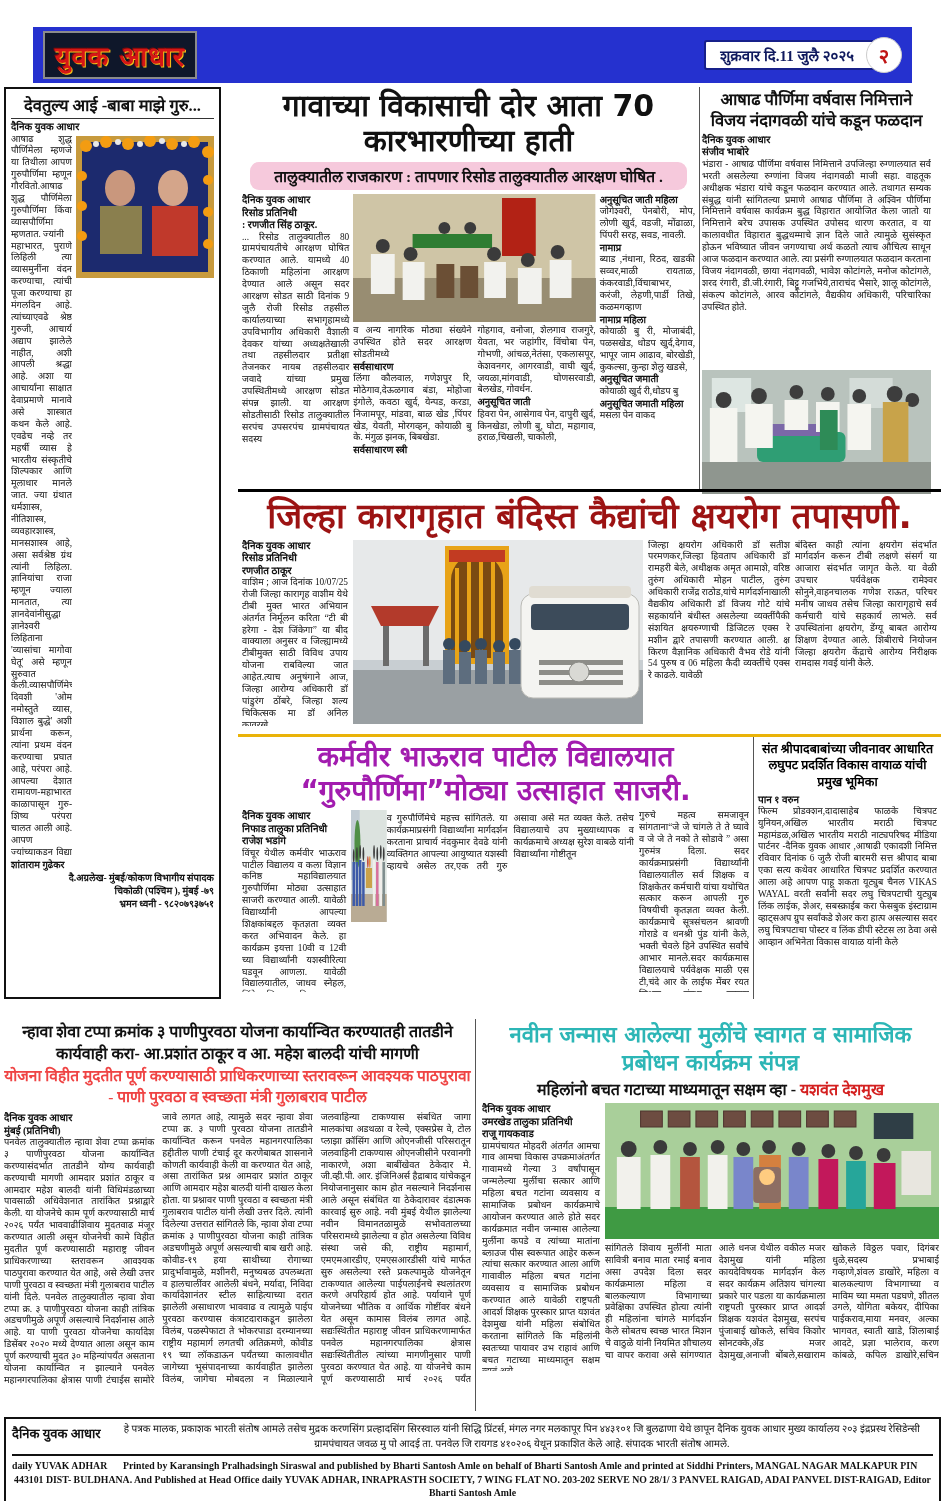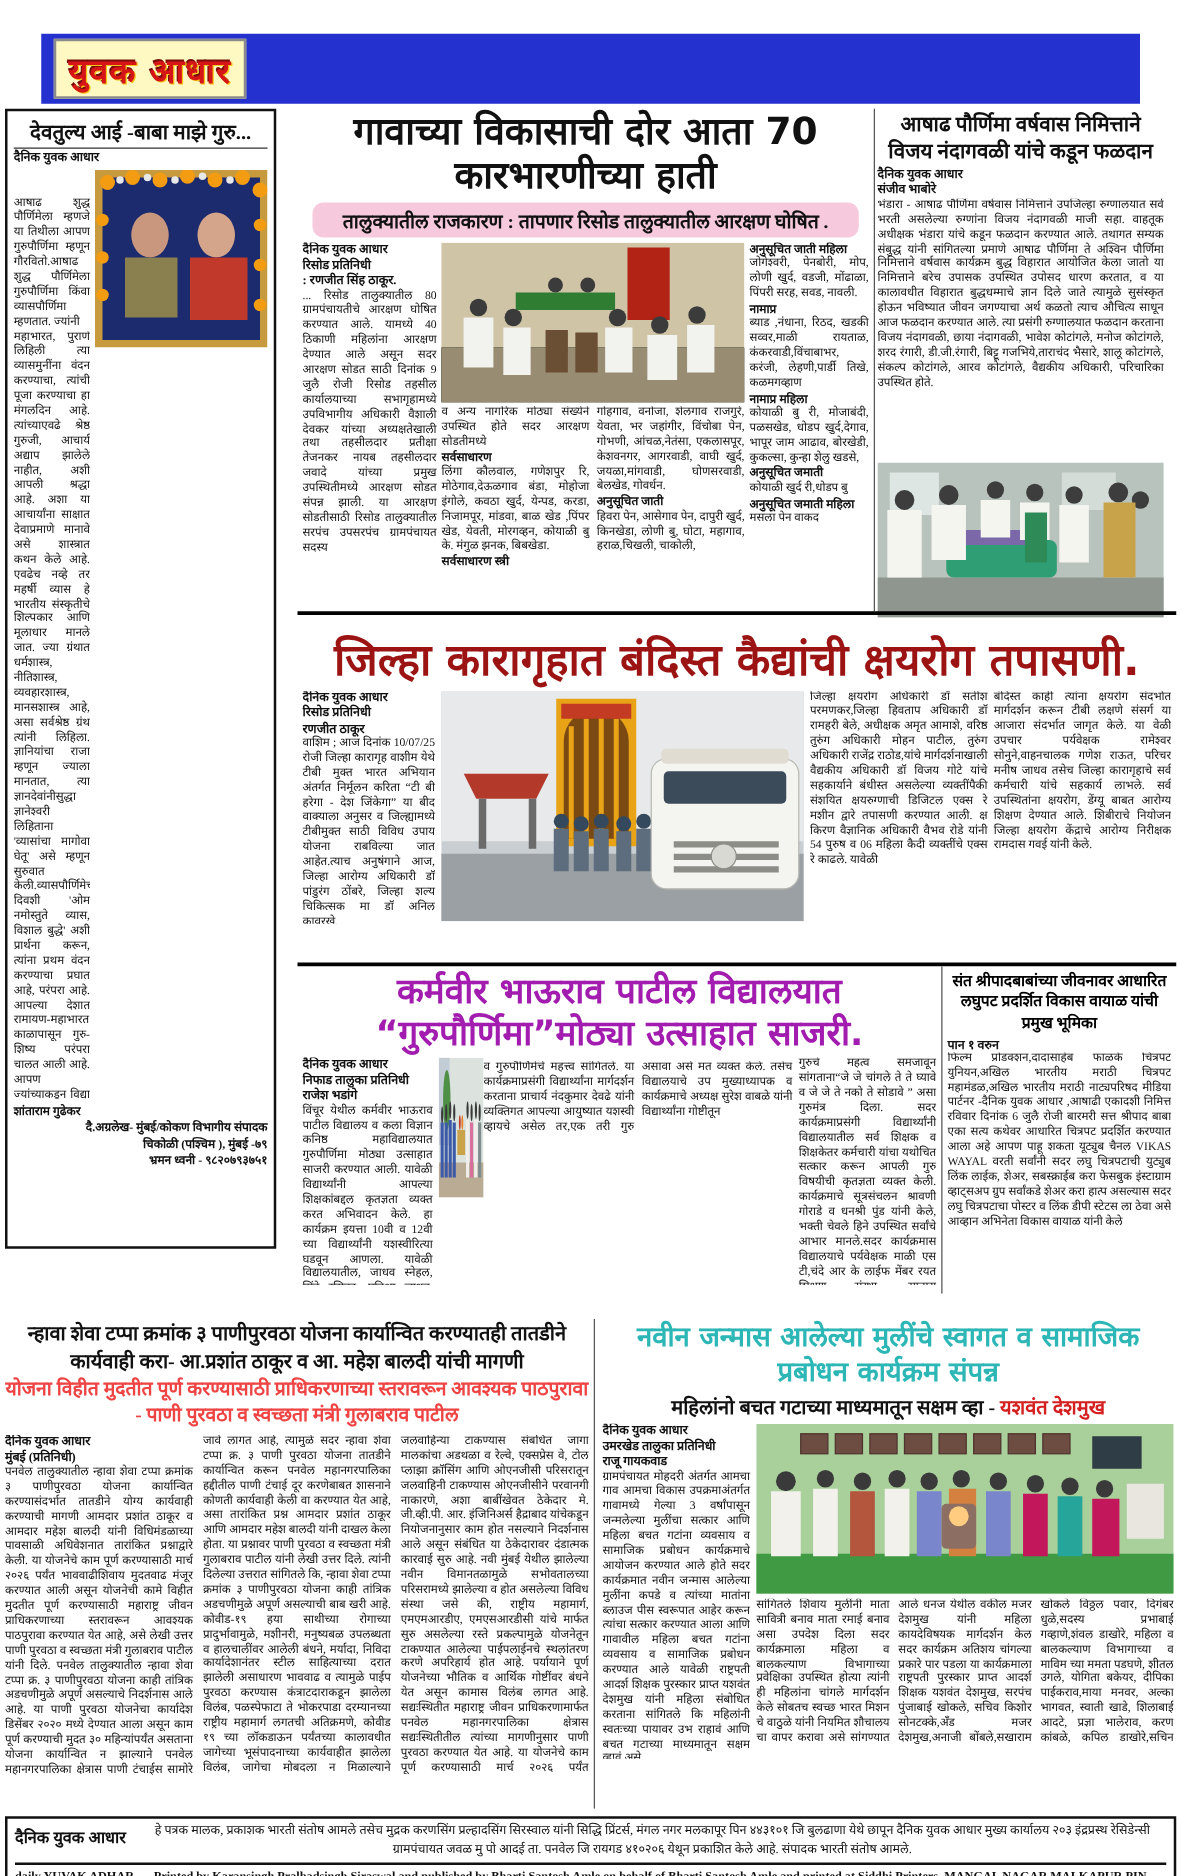--- a/index.html
+++ b/index.html
@@ -1,20 +1,20 @@
 <!DOCTYPE html>
 <html lang="mr"><head>
 <meta charset="utf-8">
 <style>
   html,body{margin:0;padding:0;background:#ffffff;}
   body{width:945px;height:1501px;overflow:hidden;font-family:"Liberation Serif","DejaVu Serif",serif;color:#111;}
   .page{position:relative;width:945px;height:1501px;background:#fff;}
   
   .masthead{margin:27px 33px 4px 33px;height:56px;background:#2531cf;display:flex;align-items:center;justify-content:space-between;padding:0 10px;box-sizing:border-box;}
-  .logo-box{background:#fef9c3;border:2px solid #8b8b8b;padding:2px 10px;height:40px;display:flex;align-items:center;}
+  .logo-box{background:#0f172a;border:2px solid #8b8b8b;padding:2px 10px;height:40px;display:flex;align-items:center;}
   .logo-text{font-family:"DejaVu Sans",sans-serif;font-weight:bold;font-size:27px;color:#d61616;text-shadow:1px 1px 0 #f5c518,-1px -1px 0 #7a0c0c;letter-spacing:1px;}
   .date-wrap{display:flex;align-items:center;gap:0;}
   .date-box{background:#fff;border:2px solid #17208a;border-radius:3px;padding:3px 26px 3px 14px;font-weight:bold;font-size:15px;color:#101a5e;}
   .page-circle{width:34px;height:34px;background:#fff;border-radius:50%;margin-left:-16px;display:flex;align-items:center;justify-content:center;font-weight:bold;font-size:20px;color:#c01414;border:1px solid #ccc;}
   
   .byline{font-weight:bold;font-size:10px;line-height:1.25;}
   .body-txt{font-size:9.3px;line-height:1.28;text-align:justify;}
   .sec-title{display:block;font-weight:bold;font-size:9.6px;}
   
   .upper{display:flex;margin:0 4px;gap:17px;}
@@ -32,21 +32,21 @@
   .m-col1{width:108px;}
   .m-mid{width:244px;display:flex;flex-direction:column;}
   .meet-photo{width:100%;height:128px;}
   .mid-flow{column-count:2;column-gap:6px;height:146px;overflow:hidden;margin-top:3px;}
   .m-col4{width:96px;}
   .ashadh{width:233px;box-sizing:border-box;padding:0 2px;}
   .ashadh h2{margin:2px 0;font-size:16.5px;line-height:1.3;text-align:center;}
   .ashadh .body-txt{height:208px;overflow:hidden;}
   .hosp-photo{width:100%;height:124px;margin-top:3px;}
   
-  .jail-band{border-top:3px solid #000;border-bottom:3px solid #000000;padding:16px 4px 4px 4px;height:284px;box-sizing:border-box;overflow:hidden;}
+  .jail-band{border-top:3px solid #000;border-bottom:3px solid #eab308;padding:3px 4px 4px 4px;height:248px;box-sizing:border-box;overflow:hidden;}
   .jail-head{margin:2px 0 4px 0;text-align:center;font-size:35px;font-weight:bold;color:#9c1313;font-family:"DejaVu Sans",sans-serif;line-height:1.1;}
   .jail-body{display:flex;gap:5px;height:186px;overflow:hidden;}
   .j-col1{width:106px;}
   .jail-photo{width:290px;height:184px;flex:none;}
   .j-col2,.j-col3{width:142px;}
   
   .karma-band{display:flex;height:262px;overflow:hidden;}
   .karma{width:516px;box-sizing:border-box;padding:2px 4px;border-right:1px solid #555;}
   .karma-head{margin:1px 0;text-align:center;font-size:28px;line-height:1.2;font-weight:bold;color:#a21caf;font-family:"DejaVu Sans",sans-serif;}
   .karma-body{display:flex;gap:5px;margin-top:3px;height:182px;overflow:hidden;}
@@ -84,20 +84,24 @@
   .f-eng .lead{float:left;font-weight:bold;}
 </style>
 </head>
 <body>
 
 <div class="page">
 
   <div class="masthead">
     <div class="logo-box">
       <span class="logo-text">युवक आधार</span>
+    </div>
+    <div class="date-wrap">
+      <span class="date-box">शुक्रवार दि.11 जुलै २०२५</span>
+      <span class="page-circle">२</span>
     </div>
   </div>
 
   <div class="upper">
 
     <div class="left-col">
       <h2>देवतुल्य आई -बाबा माझे गुरु...</h2>
       <div class="byline">दैनिक युवक आधार</div>
       <svg class="left-photo" viewBox="0 0 138 142" preserveAspectRatio="none">
         <rect width="138" height="142" fill="#c79a3d"></rect>
@@ -122,21 +126,21 @@
             <circle cx="132" cy="108" r="5"></circle>
         </g>
         <g fill="#e8e8e8">
             <circle cx="20" cy="8" r="3"></circle>
             <circle cx="42" cy="6" r="3"></circle>
             <circle cx="64" cy="8" r="3"></circle>
             <circle cx="86" cy="5" r="3"></circle>
             <circle cx="108" cy="8" r="3"></circle>
           </g>
       </svg>
-      <div class="body-txt" style="width:72px;margin-top:24px;">आषाढ शुद्ध पौर्णिमेला म्हणजे या तिथीला आपण गुरुपौर्णिमा म्हणून गौरवितो.आषाढ शुद्ध पौर्णिमेला गुरुपौर्णिमा किंवा व्यासपौर्णिमा म्हणतात. ज्यांनी</div>
+      <div class="body-txt" style="width:72px;">आषाढ शुद्ध पौर्णिमेला म्हणजे या तिथीला आपण गुरुपौर्णिमा म्हणून गौरवितो.आषाढ शुद्ध पौर्णिमेला गुरुपौर्णिमा किंवा व्यासपौर्णिमा म्हणतात. ज्यांनी</div>
       <div class="body-txt" style="height:614px;overflow:hidden;clear:none;">महाभारत, पुराणे लिहिली त्या व्यासमुनींना वंदन करण्याचा, त्यांची पूजा करण्याचा हा मंगलदिन आहे. त्यांच्याएवढे श्रेष्ठ गुरुजी, आचार्य अद्याप झालेले नाहीत, अशी आपली श्रद्धा आहे. अशा या आचार्यांना साक्षात देवाप्रमाणे मानावे असे शास्त्रात कथन केले आहे. एवढेच नव्हे तर महर्षी व्यास हे भारतीय संस्कृतीचे शिल्पकार आणि मूलाधार मानले जात. ज्या ग्रंथात धर्मशास्त्र, नीतिशास्त्र, व्यवहारशास्त्र, मानसशास्त्र आहे, असा सर्वश्रेष्ठ ग्रंथ त्यांनी लिहिला. ज्ञानियांचा राजा म्हणून ज्याला मानतात, त्या ज्ञानदेवांनीसुद्धा ज्ञानेश्वरी लिहिताना 'व्यासांचा मागोवा घेतू' असे म्हणून सुरुवात केली.व्यासपौर्णिमेच्या दिवशी 'ओम नमोस्तुते व्यास, विशाल बुद्धे' अशी प्रार्थना करून, त्यांना प्रथम वंदन करण्याचा प्रघात आहे, परंपरा आहे. आपल्या देशात रामायण-महाभारत काळापासून गुरु-शिष्य परंपरा चालत आली आहे. आपण ज्यांच्याकडून विद्या प्राप्त करतो, मिळवतो, त्याच विद्येच्या बळावर आपण सर्वांचा उद्धार करीत असतो. अशा या गुरूंना मान देणे, आदराने कृतज्ञता व्यक्त करणे हे आपले आद्य कर्तव्य होय. महर्षी व्यासांपासून अशी प्रथा रूढ झाली, ती आजमितीपर्यंत.दत्तभक्तांसाठी हा पूण्यपावन दिवस । या दिवशी शिष्य आपल्या गुरुची पंचोपचारे पूजा करतो. आपल्याला मिळालेल्या कृपादानाबद्दल कृतज्ञता व्यक्त करतो आणि पुढील वाटचालीसाठी आशिर्वाद घेतो. वेगवेगळ्या पंथ व संप्रदाय हा इश्वरभक्तीकडे जाणारे मार्ग शोधणारे मुमुक्षु - पारमार्थिक या दिवशी भक्तीभावाने गुरुंचे पूजन करतात व गुरुदक्षिणा देऊन कृतज्ञता व्यक्त करतात. रत्नागिरी जिल्हातील संगमेश्वर तालुक्यामधील श्रीक्षेत्र मार्लेश्वर परिसरातील आंगवली(रेवाळेवाडी ) हे माझे गाव.याच गावात माझा जन्म झाला.आई -बाबा शेतकरी.पण शेती काम करता करता त्यांनी मला खूप छान वाढवले. चांगले शिक्षण दिले.आई हा नेहमीच सर्वांच्या जिव्हाळ्याचा विषय आहे. क्वचितच अशा व्यक्ती सापडतील ज्यांना आई विषयी माया नाही. अनेक लेखक आणि कवींसाठी आई हा असा विषय आहे कि जिच्यावर ते अनेक काव्य किंवा लेख लिहू शकतात. परंतु वडिलांवर तशी भव्य दिव्य काव्य किंवा लेखन केलेले कधी माझ्या वाचनात(काही अपवाद वगळता)आले नाही. आई हि मायाळू, दयाळू, प्रेमाची मूर्ती सर्व काही आहे परंतु आपल्या जीवनात वडिलांचे काय स्थान आहे याबद्दल आपण जास्त विचार का नाही करत? वडिलांचा खंबीर आधार आहे म्हणूनच तर आपल घर उभ असत हे आपण किती सहजपणे विसरून जातो. वडील म्हणजे रागीट, कडक स्वभावाचे असेच चित्र बहुधा आपल्या मनासमोर उभे असते. मित्र-मैत्रिणींच्या घरी जाताना आई आहे म्हटले तरी बिन्धास्त जातो पण जर त्यांच्या घरी बाबा आहेत असं म्हटलं तर आपण सांगतो कि 'तू खालीच ये, बाहेरच भेटूया.' का असते वडिलांची एवढी भीती आपल्या मनात? मला वाटत याची सुरुवात तेव्हापासून होते, जेव्हापासून घरातले सर्वजण सांगायला लागते 'पसारा आवर बाबा येतील, अभ्यास कर नाही तर बाबांना सांगेन, हे केलंस तर बाबा ओरडतील, ते नाही केलंस तर बाबा रागवतील.' हे सर्व ते आपल्याला शिस्त लावण्यासाठी करत असतील कदाचित पण त्यामुळे नकळत आपल्या मनात वडिलांविषयी आदर सोबत भीती सुद्धा तयार होत असते. ज्या गोष्टींसाठी आपण आईकडे बिनधास्त हट्ट करतो, बाबांना त्याविषयी विचारायला सुद्धा घाबरतो. स्वतः उन्हात जळून मला सावलीत बसवणारा देवदूत मी वडिलांच्या रूपात पहिला आहे. बाबा म्हणजे अपरिमित काळजी करणार मन... स्वतःच्या इच्छा आकांक्षा बाजूला ठेवून मुलांसाठी झटणारे अंतःकरण...माझ्या बाबांचे(लक्ष्मण गुणाजी गुढेकर )दि.८/४/१९९८ ला वयाच्या ६० व्या वर्षी तर आईचे ( ग.भा.जानकीबाई लक्ष्मण गुढेकर ) दि.३/३/२००८ रोजी वयाच्या ६९ व्या वर्षी निधन झाले.बालपणी ऐश्वर्या लागते ज्यांच्या धाकातील शब्दांची धार... मोठेपणी बाबांचे शब्द जीवन जगताना देतात आधार... आज(दि.१० जुलै ) गुरुपौर्णिमेच्या निमित्ताने ज्यांनी मला घडवले त्या आई -बाबा यांचे आभार मानतो.देवतुल्य बाबा माझे.. देवतुल्य आई... पुजा रोज करतो त्यांची अन्य देव नाही...।</div>
       <div class="left-sign">
         <div>शांताराम गुढेकर</div>
         <div class="right">दै.अग्रलेख- मुंबई/कोकण विभागीय संपादक</div>
         <div class="right">चिकोळी (पश्चिम ), मुंबई -७९</div>
         <div class="right">भ्रमन ध्वनी - ९८२०७९३७५१</div>
       </div>
     </div>
 
     <div class="right-area">

